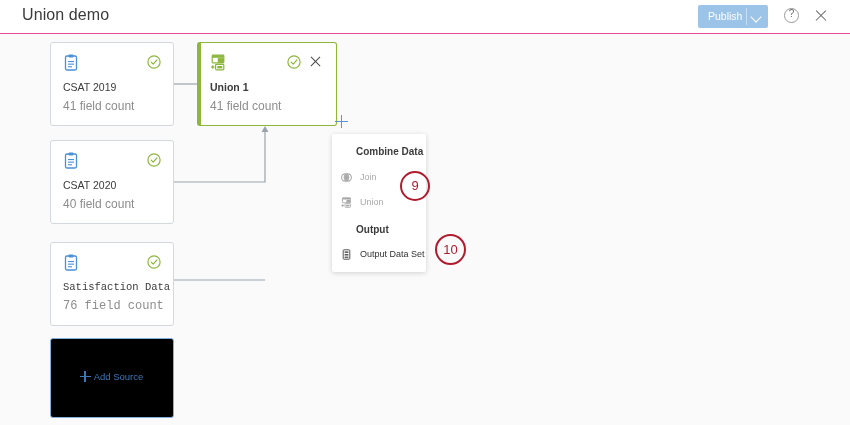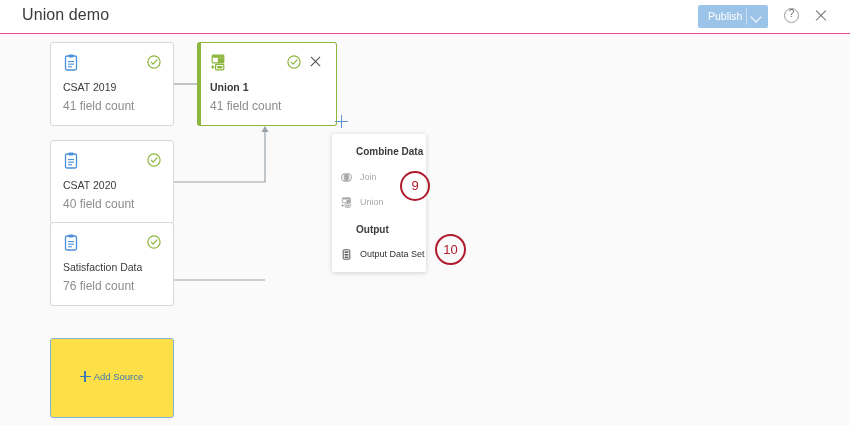--- a/index.html
+++ b/index.html
@@ -169,21 +169,21 @@
     background: #4a4a4a;
   }
   .node-close:before { transform: rotate(45deg); }
   .node-close:after  { transform: rotate(-45deg); }
 
   
   .add-source {
     position: absolute;
     left: 18px; top: 304px;
     width: 124px; height: 80px;
-    background: #fde047;
+    background: #000000;
     border: 1.4px solid #7fb0e0;
     border-radius: 3px;
     box-sizing: border-box;
     cursor: pointer;
   }
   .add-source-inner {
     position: absolute;
     left: 0; top: 32px;
     width: 121px;
     text-align: center;
@@ -330,21 +330,21 @@
         <rect x="5" y="12.2" width="4" height="1.1" fill="#4a90d9"></rect>
       </svg>
       <svg class="node-check" style="left:96px;" viewBox="0 0 14 14">
         <circle cx="7" cy="7" r="6.1" fill="none" stroke="#8cb63c" stroke-width="1.2"></circle>
         <path d="M4.2,7.1 L6.2,9.1 L10,4.9" fill="none" stroke="#8cb63c" stroke-width="1.2" stroke-linecap="round" stroke-linejoin="round"></path>
       </svg>
       <div class="node-title">CSAT 2020</div>
       <div class="node-sub">40 field count</div>
     </div>
 
-    <div class="node" style="left:18px; top:188px;">
+    <div class="node" style="left:18px; top:208px;font-family:Liberation Mono, monospace;">
       <svg class="node-icon" viewBox="0 0 16 17">
         <rect x="2.5" y="2" width="11" height="14" rx="1.5" fill="none" stroke="#4a90d9" stroke-width="1.3"></rect>
         <rect x="5.5" y="0.6" width="5" height="3" rx="1" fill="#4a90d9"></rect>
         <rect x="5" y="7" width="6" height="1.1" fill="#4a90d9"></rect>
         <rect x="5" y="9.6" width="6" height="1.1" fill="#4a90d9"></rect>
         <rect x="5" y="12.2" width="4" height="1.1" fill="#4a90d9"></rect>
       </svg>
       <svg class="node-check" style="left:96px;" viewBox="0 0 14 14">
         <circle cx="7" cy="7" r="6.1" fill="none" stroke="#8cb63c" stroke-width="1.2"></circle>
         <path d="M4.2,7.1 L6.2,9.1 L10,4.9" fill="none" stroke="#8cb63c" stroke-width="1.2" stroke-linecap="round" stroke-linejoin="round"></path>

